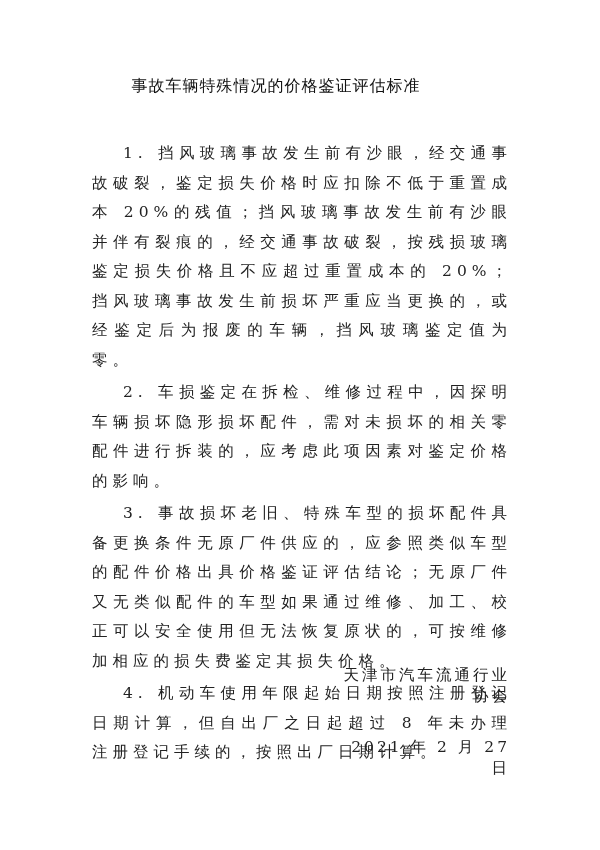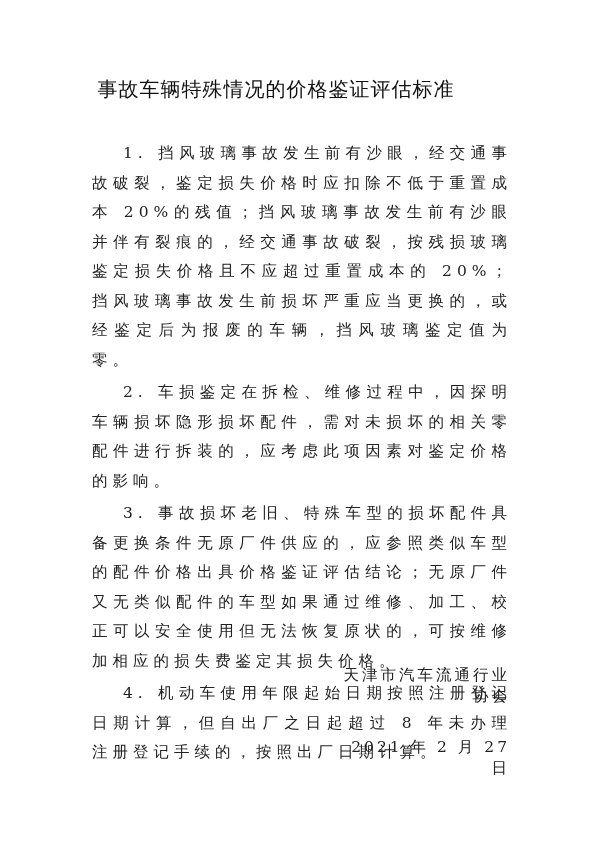--- a/index.html
+++ b/index.html
@@ -1,19 +1,19 @@
 <!DOCTYPE html>
 <html><head>
 <meta charset="utf-8">
 <style>
   html, body { margin: 0; padding: 0; background: #ffffff; }
   body { width: 600px; height: 850px; position: relative; overflow: hidden;
          font-family: "DejaVu Serif", "Liberation Serif", serif; color: #1a1a1a; }
   .title { position: absolute; top: 76px; left: 0; width: 552px; text-align: center;
-           font-family: "DejaVu Sans", sans-serif; font-size: 20px; letter-spacing: 1px; color: #111; }
+           font-family: "DejaVu Sans", sans-serif; font-size: 16px; letter-spacing: 1px; color: #111; }
   .body { position: absolute; top: 139px; left: 92px; width: 420px; }
   .para { font-size: 15.5px; line-height: 29.5px; text-indent: 2em; text-align: justify;
           letter-spacing: 5px; margin: 0 0 3px 0; color: #222; }
   .sign { position: absolute; left: 330px; width: 180px; text-align: right; font-size: 15.5px;
           letter-spacing: 3px; color: #222; }
   .org { top: 665px; }
   .date { top: 737px; }
 </style>
 </head>
 <body>

